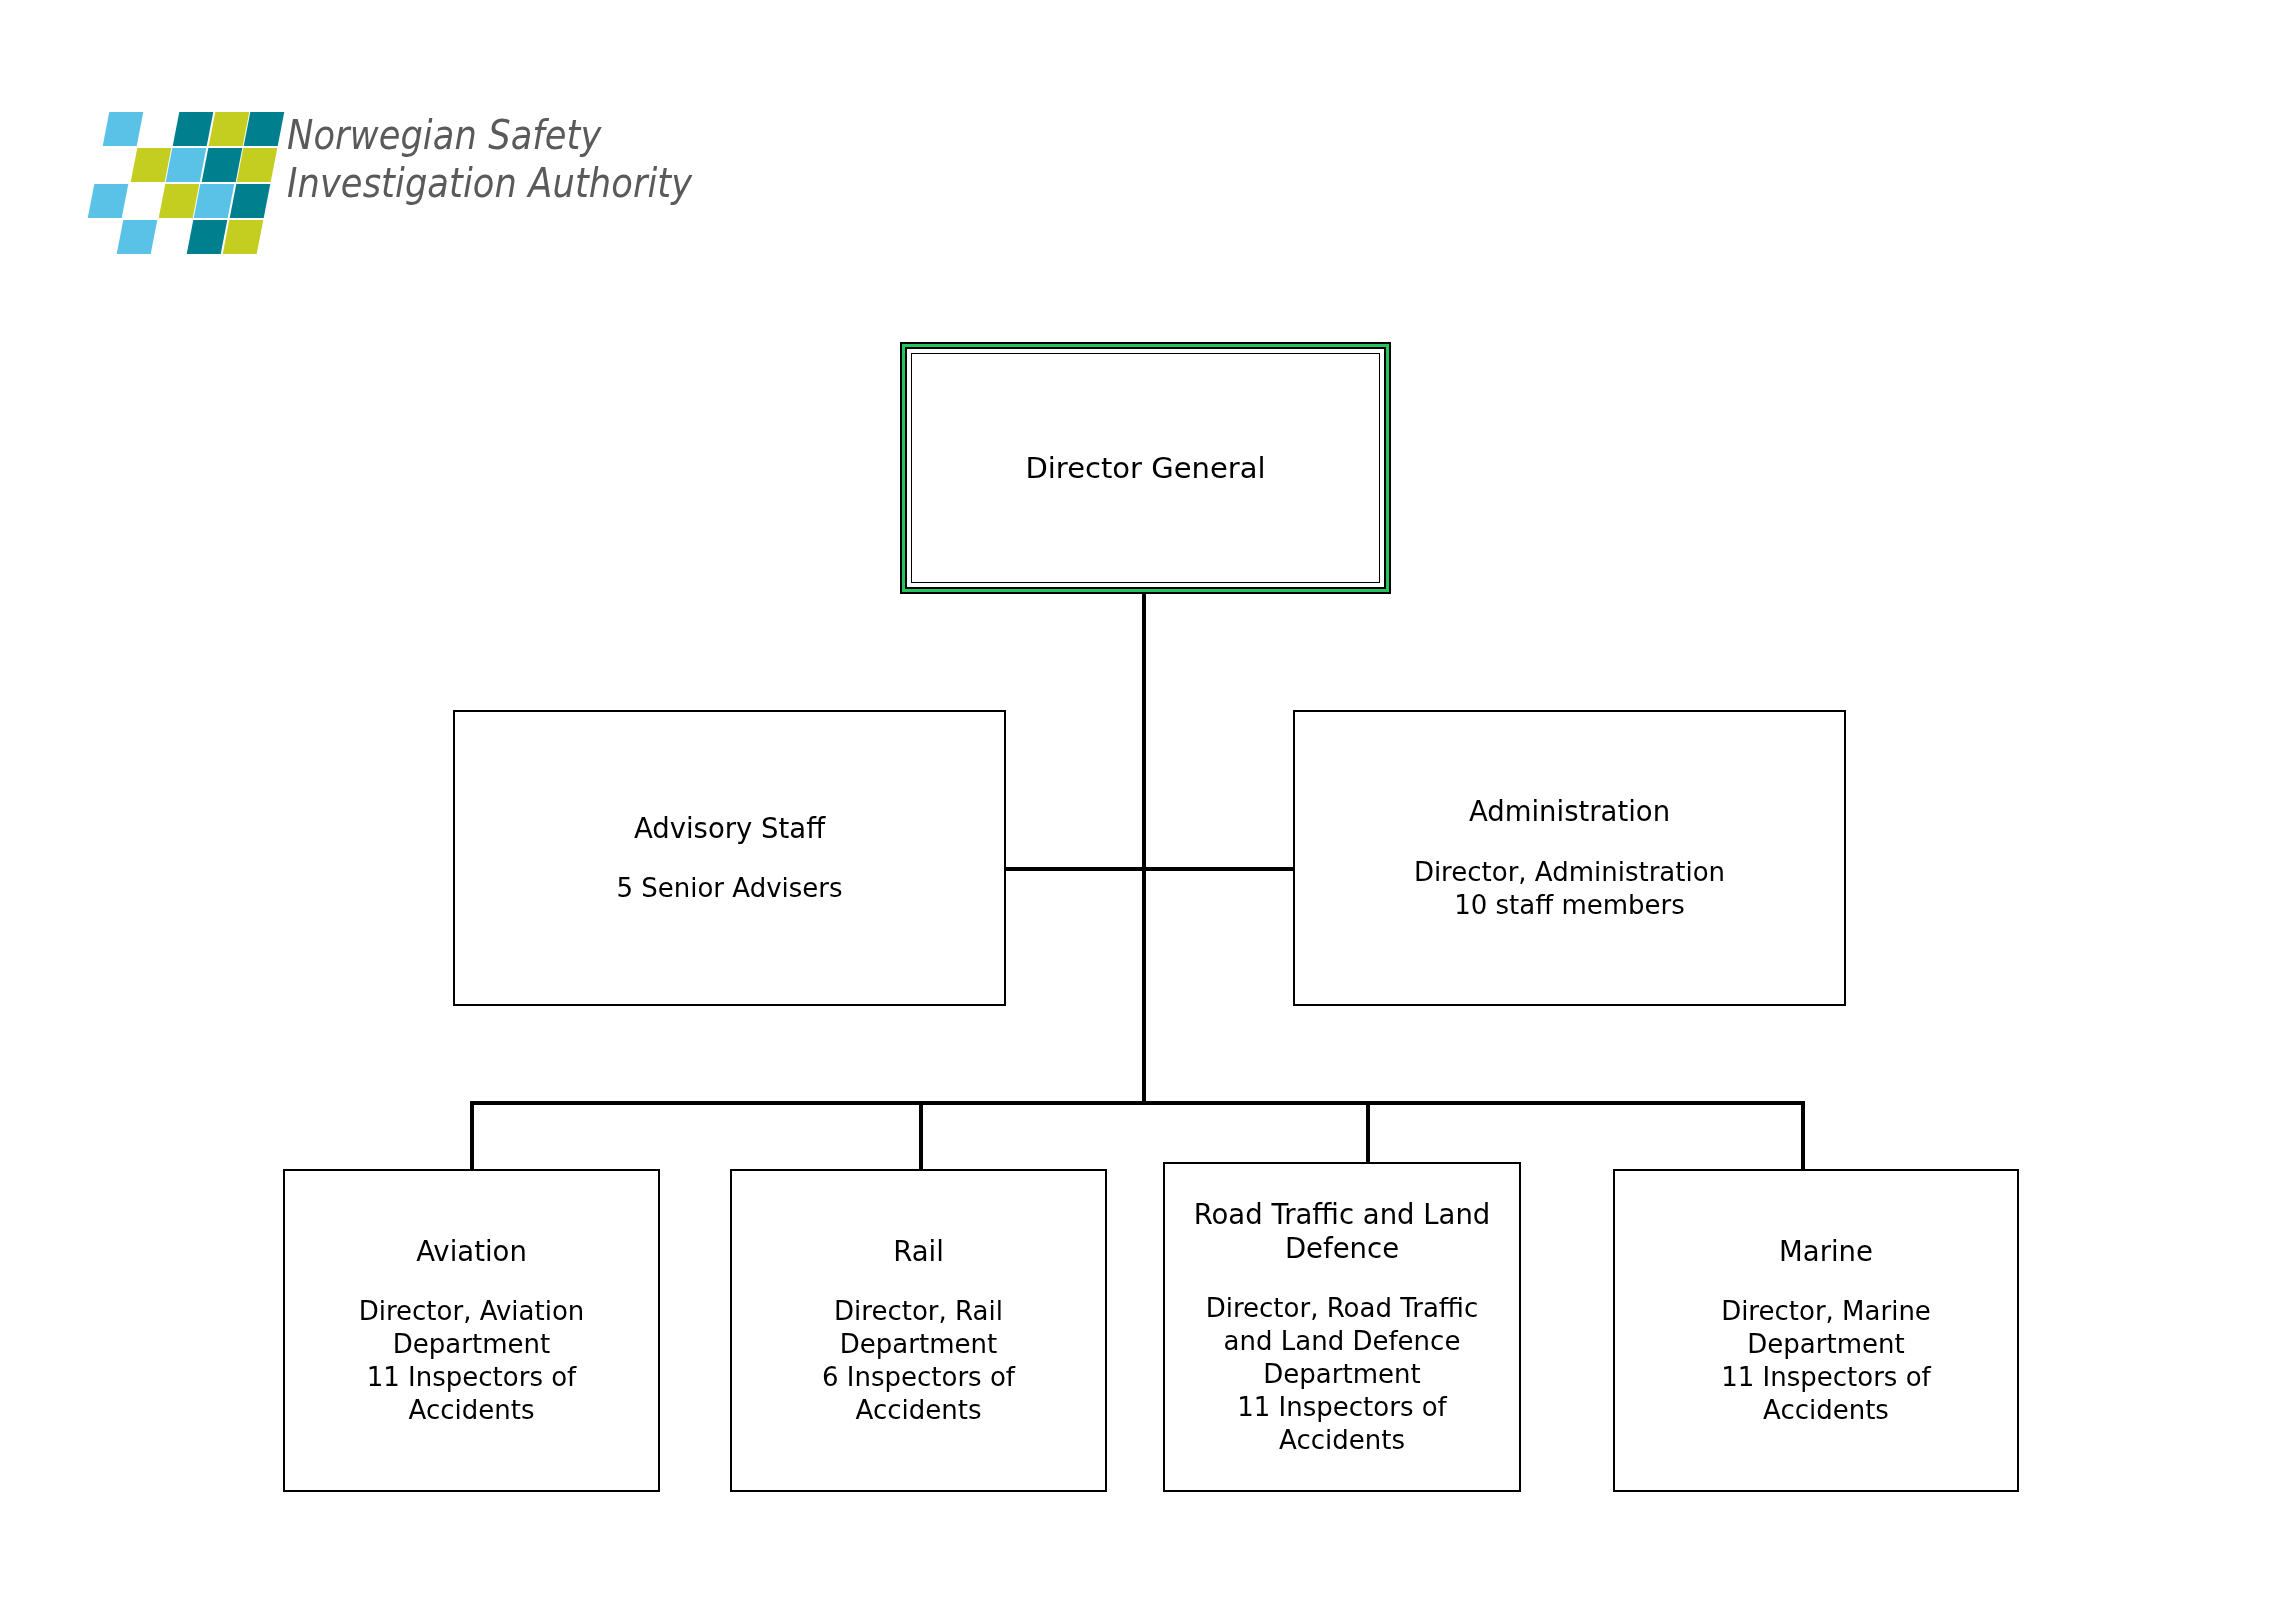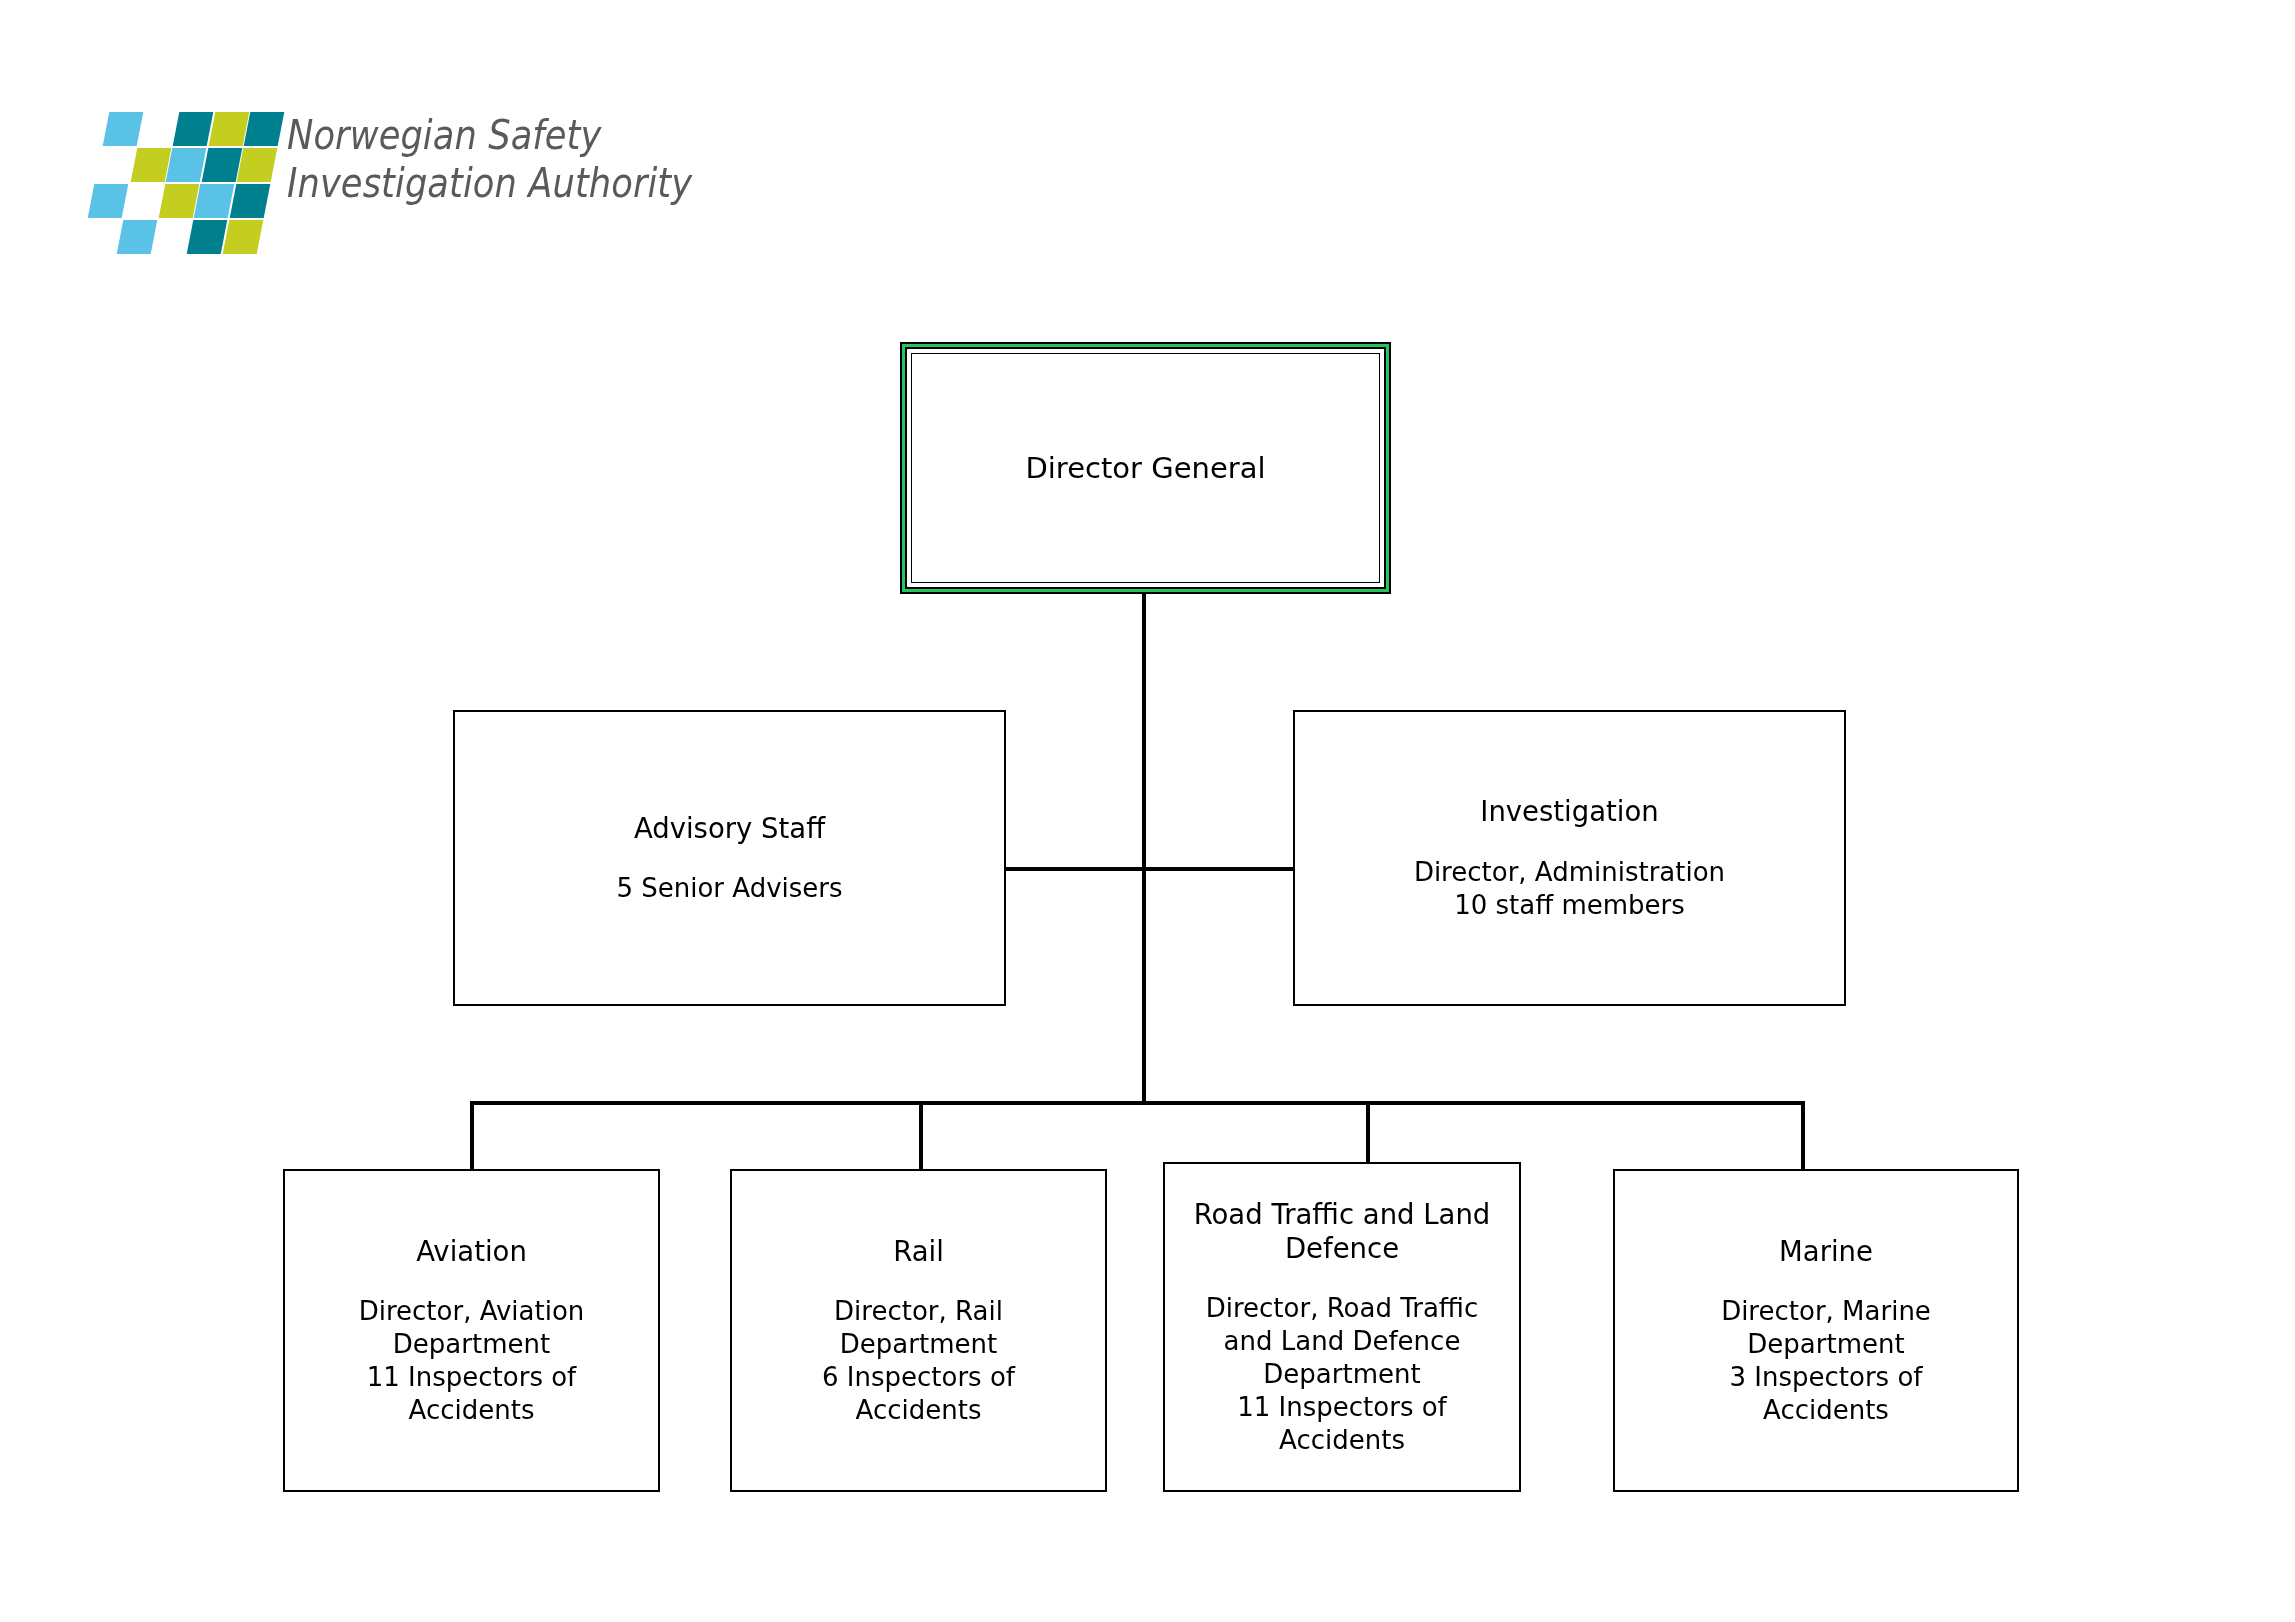--- a/index.html
+++ b/index.html
@@ -172,21 +172,21 @@
     </div>
   </div>
 
   <div class="node" style="left:453px; top:710px; width:553px; height:296px;">
     <div class="title">Advisory Staff</div>
     <div class="gap-sm"></div>
     <div class="detail">5 Senior Advisers</div>
   </div>
 
   <div class="node" style="left:1293px; top:710px; width:553px; height:296px;">
-    <div class="title">Investigation</div>
+    <div class="title">Administration</div>
     <div class="gap-sm"></div>
     <div class="detail">Director, Administration
 10 staff members</div>
   </div>
 
   <div class="node" style="left:283px; top:1169px; width:377px; height:323px;">
     <div class="title">Aviation</div>
     <div class="gap-sm"></div>
     <div class="detail">Director, Aviation
 Department
@@ -212,18 +212,18 @@
 Department
 11 Inspectors of
 Accidents</div>
   </div>
 
   <div class="node" style="left:1613px; top:1169px; width:406px; height:323px;padding-left:20px;">
     <div class="title">Marine</div>
     <div class="gap-sm"></div>
     <div class="detail">Director, Marine
 Department
-3 Inspectors of
+11 Inspectors of
 Accidents</div>
   </div>
 
 </div>
 
 
 </body></html>

